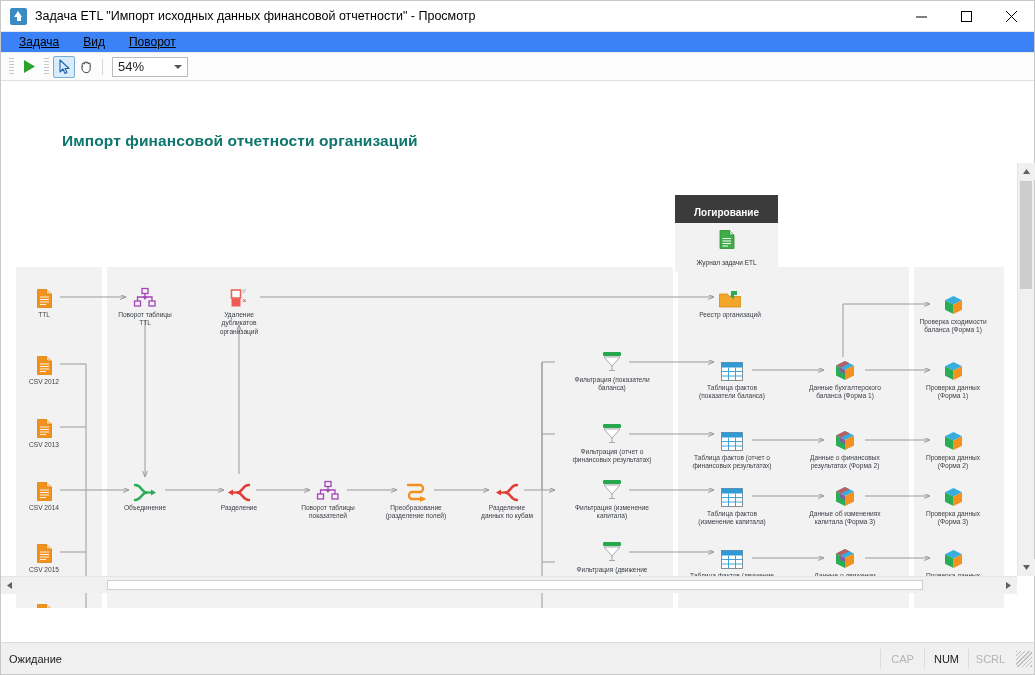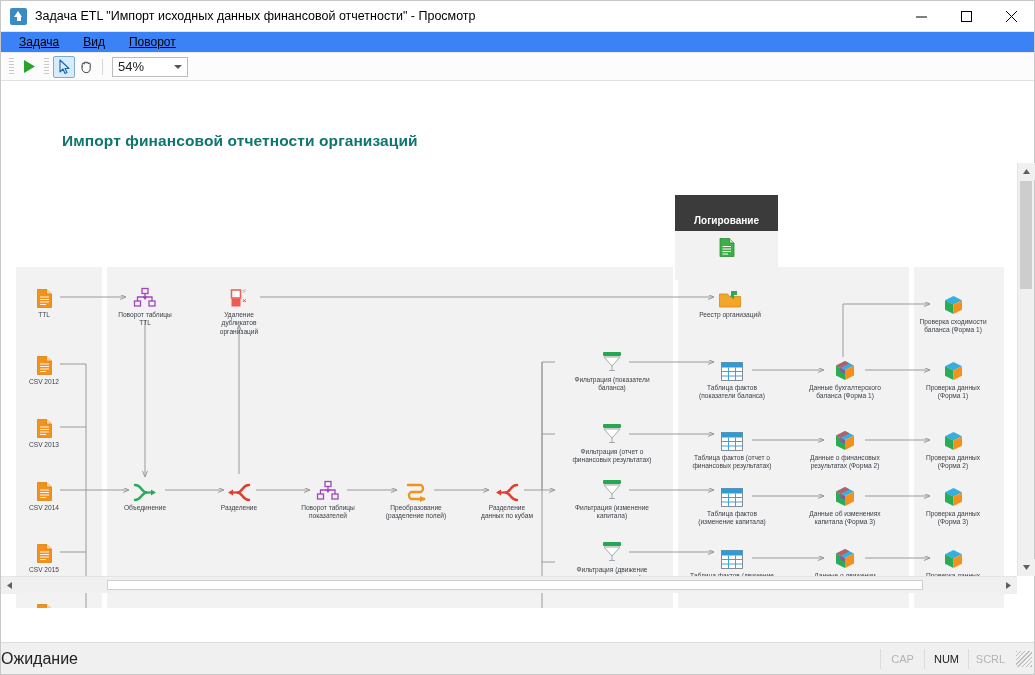--- a/index.html
+++ b/index.html
@@ -63,21 +63,21 @@
   }
   .canvas-inner { position:absolute; left:0; top:0; width:1018px; height:528px; }
 
   .heading {
     position:absolute; left:14px; top:48px; font-size:15.5px; font-weight:bold;
     color:#0f766e; line-height:21px; letter-spacing:0.1px;margin-left:46px;
   }
 
   
   .log-box { position:absolute; left:673px; top:113px; width:103px; }
-  .log-head { background:#3b3b3b; color:#fff; font-size:10px; font-weight:bold; text-align:center; padding:20px 0 5px; }
+  .log-head { background:#3b3b3b; color:#fff; font-size:10px; font-weight:bold; text-align:center; padding:12px 0 5px; }
   .log-body { background:#f2f2f2; height:49px; position:relative; }
   .log-label { position:absolute; left:0; right:0; bottom:6px; text-align:center; font-size:6.5px; color:#333; }
   .log-icon { position:absolute; left:50%; top:7px; transform:translateX(-50%); }
 
   
   .panel { position:absolute; background:#f2f2f2; top:185px; height:380px; }
   .p-src   { left:14px;  width:86px; }
   .p-tran  { left:105px; width:566px; }
   .p-load  { left:676px; width:231px; }
   .p-valid { left:912px; width:90px;  }
@@ -90,21 +90,21 @@
   
   .vscroll { position:absolute; right:0; top:81px; bottom:49px; width:17px; background:#f0f0f0; border-left:1px solid #e4e4e4;}
   .hscroll { position:absolute; left:0; right:17px; bottom:32px; height:17px; background:#f0f0f0; border-top:1px solid #e4e4e4;}
   .sb-arrow { position:absolute; width:17px; height:17px; display:flex; align-items:center; justify-content:center; background:#f0f0f0;}
   .vthumb { position:absolute; left:2px; right:2px; top:18px; height:108px; background:#cdcdcd; }
   .hthumb { position:absolute; top:3px; bottom:3px; left:106px; width:816px; background:#fff; border:1px solid #cfcfcf;}
 
   
   .statusbar { position:absolute; left:0; right:0; bottom:0; height:32px; background:#f0f0f0;
                border-top:1px solid #dcdcdc; display:flex; align-items:center; }
-  .status-text { font-size:16px; color:#222; }
+  .status-text { font-size:11px; color:#222; margin-left:8px; }
   .status-ind { font-size:11px; width:44px; text-align:center; color:#b4b4b4; border-left:1px solid #dcdcdc; height:20px; line-height:20px;}
   .status-ind.on { color:#222; }
   .grip-corner { width:16px; height:16px; margin-right:2px; margin-left:4px;
      background: repeating-linear-gradient(135deg,#bdbdbd 0 1px,transparent 1px 3px); }
   svg { overflow:visible; }
   .conn { position:absolute; left:0; top:0; width:1018px; height:528px; pointer-events:none; }
 </style>
 </head>
 <body>
 

